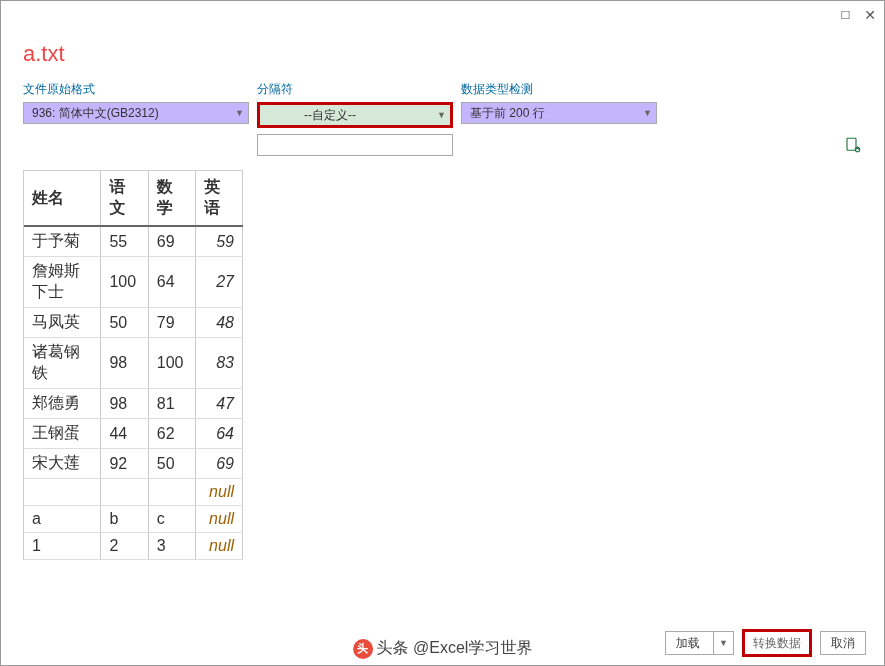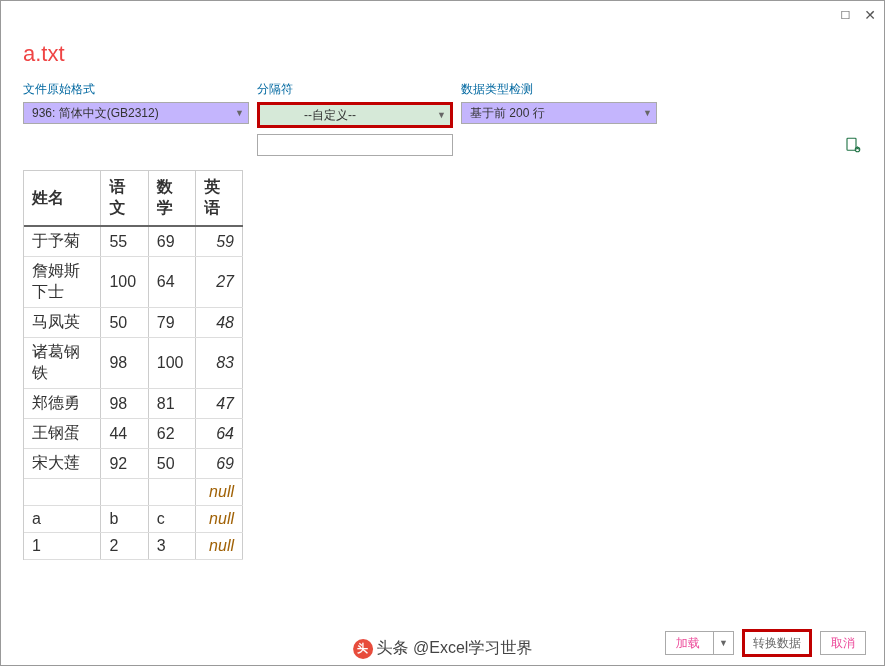--- a/index.html
+++ b/index.html
@@ -98,21 +98,21 @@
     }
     .btn {
       height: 24px;
       border: 1px solid #aaa;
       background: #fff;
       padding: 0 10px;
       display: flex;
       align-items: center;
       font-size: 12px;
       cursor: pointer;
-      color: #ec4899;
+      color: #404040;
     }
     .btn-split { display: flex; }
     .btn-split .main { border-right: none; }
     .btn-split .drop { padding: 0 5px; border: 1px solid #aaa; height: 24px; display: flex; align-items: center; font-size: 9px; color: #666; cursor: pointer; }
     .btn.hl { border: 3px solid #c00000; padding: 0 8px; height: 28px; color: #666; }
     .watermark {
       position: absolute;
       bottom: 6px;
       left: 50%;
       transform: translateX(-50%);

